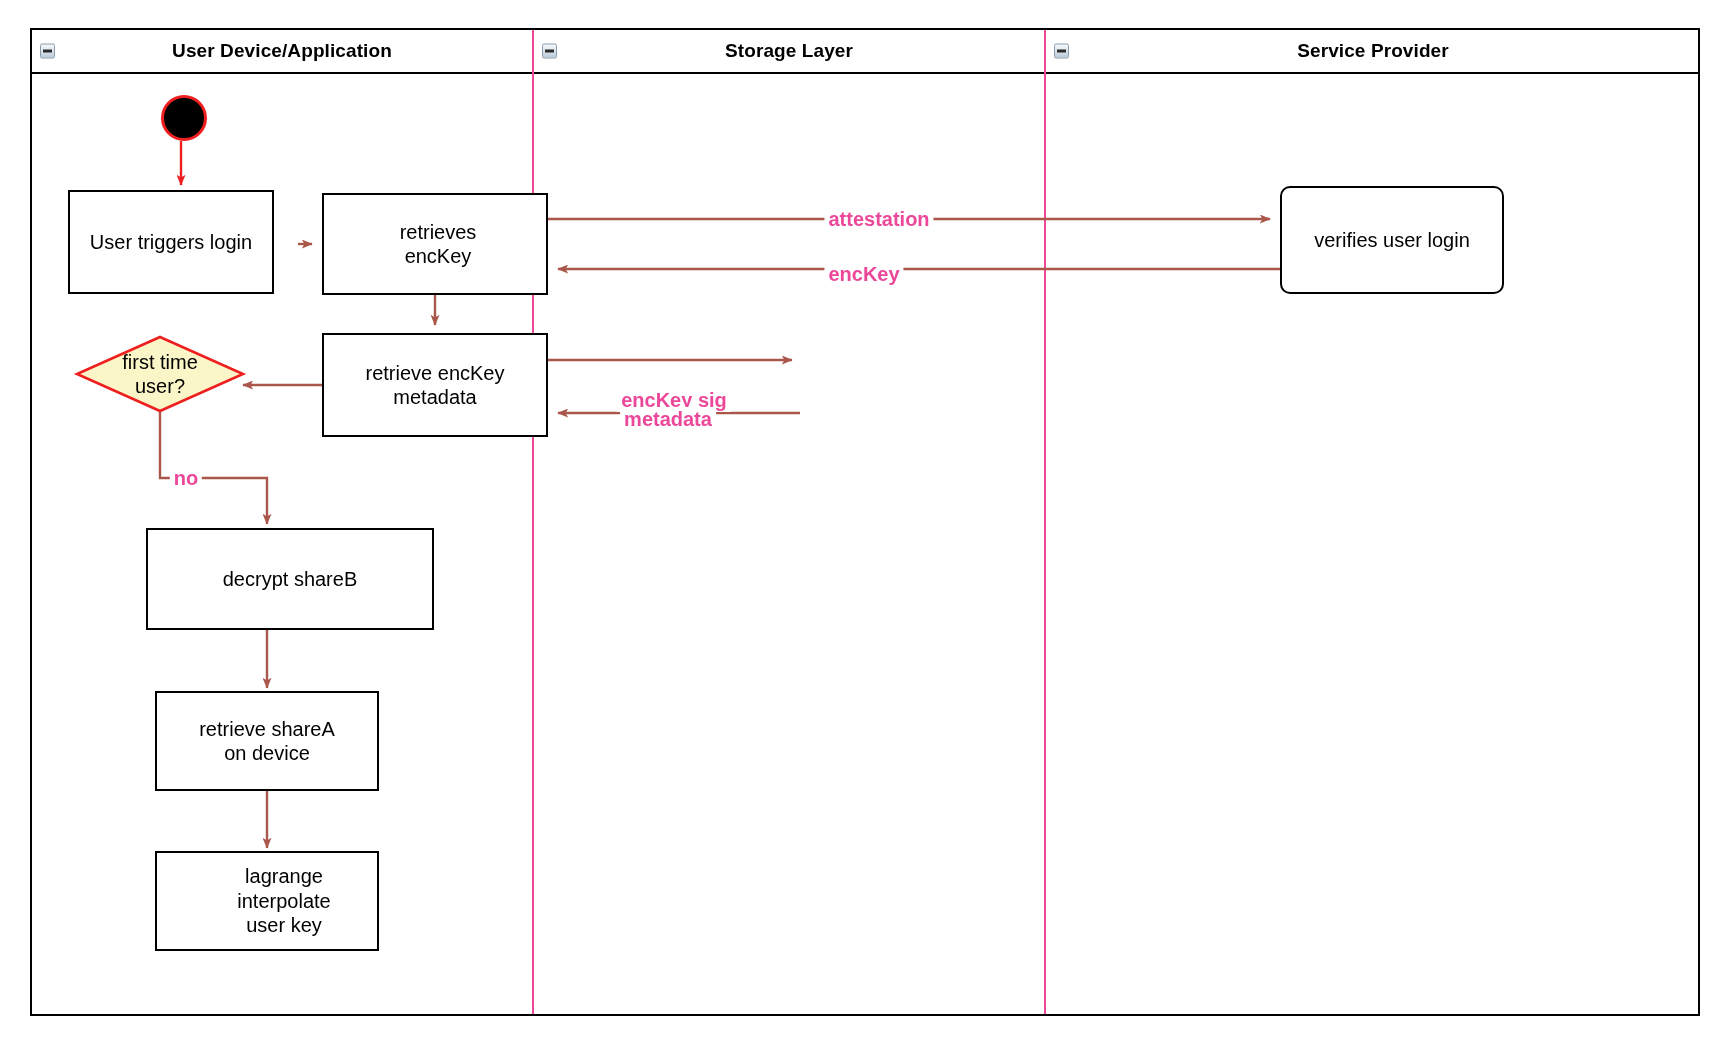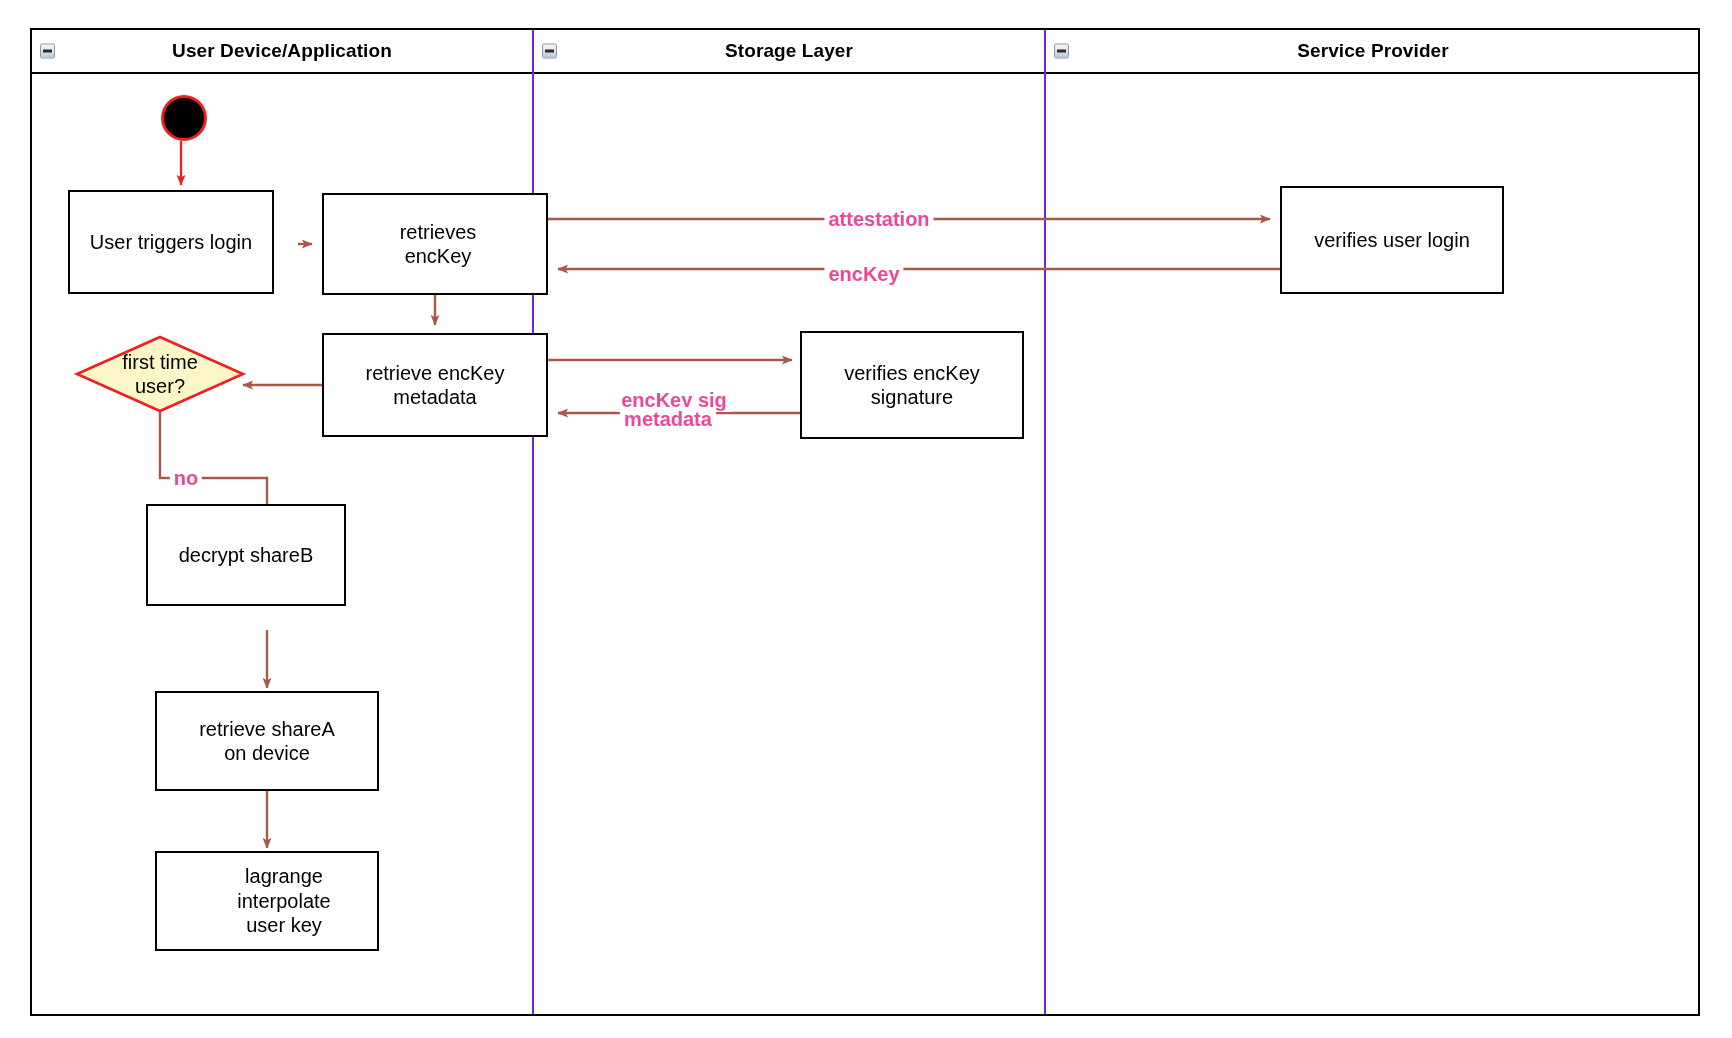--- a/index.html
+++ b/index.html
@@ -28,21 +28,21 @@
     border: 2px solid #000000;
     box-sizing: border-box;
   }
   .lane {
     position: absolute;
     top: 0;
     height: 100%;
     box-sizing: border-box;
   }
   .lane.divider {
-    border-left: 2px solid #6d28d9;
+    border-left: 2px solid #ec4899;
   }
   .lane-header {
     position: absolute;
     top: 0;
     left: 0;
     right: 0;
     height: 44px;
     border-bottom: 2px solid #000000;
     box-sizing: border-box;
     display: flex;
@@ -258,26 +258,24 @@
 metadata</div>
 
   <div class="decision" style="left:75px; top:335px; width:170px; height:78px;">
     <svg width="170" height="78" viewBox="0 0 170 78">
       <polygon points="85,2 168,39 85,76 2,39" fill="#fbf6c8" stroke="#ee1f1f" stroke-width="2.6"></polygon>
     </svg>
     <div class="dtext">first time
 user?</div>
   </div>
 
-  <div class="node" style="left:146px; top:504px; width:200px; height:102px;">decrypt shareB</div>
+  <div class="node" style="left:146px; top:528px; width:288px; height:102px;">decrypt shareB</div>
 
   <div class="node" style="left:155px; top:691px; width:224px; height:100px;">retrieve shareA
 on device</div>
 
   <div class="node" style="left:155px; top:851px; width:224px; height:100px;padding-left:40px;">lagrange interpolate
 user key</div>
 
-  <div class="node" style="left:800px; top:331px; width:224px; height:108px;">verifies encKey
-signature</div>
-
-  <div class="node" style="left:1280px; top:186px; width:224px; height:108px;">verifies user login</div>
+
+  <div class="node" style="left:1280px; top:186px; width:224px; height:108px;border-radius:10px;">verifies user login</div>
 
 </div>
 
 </body></html>

